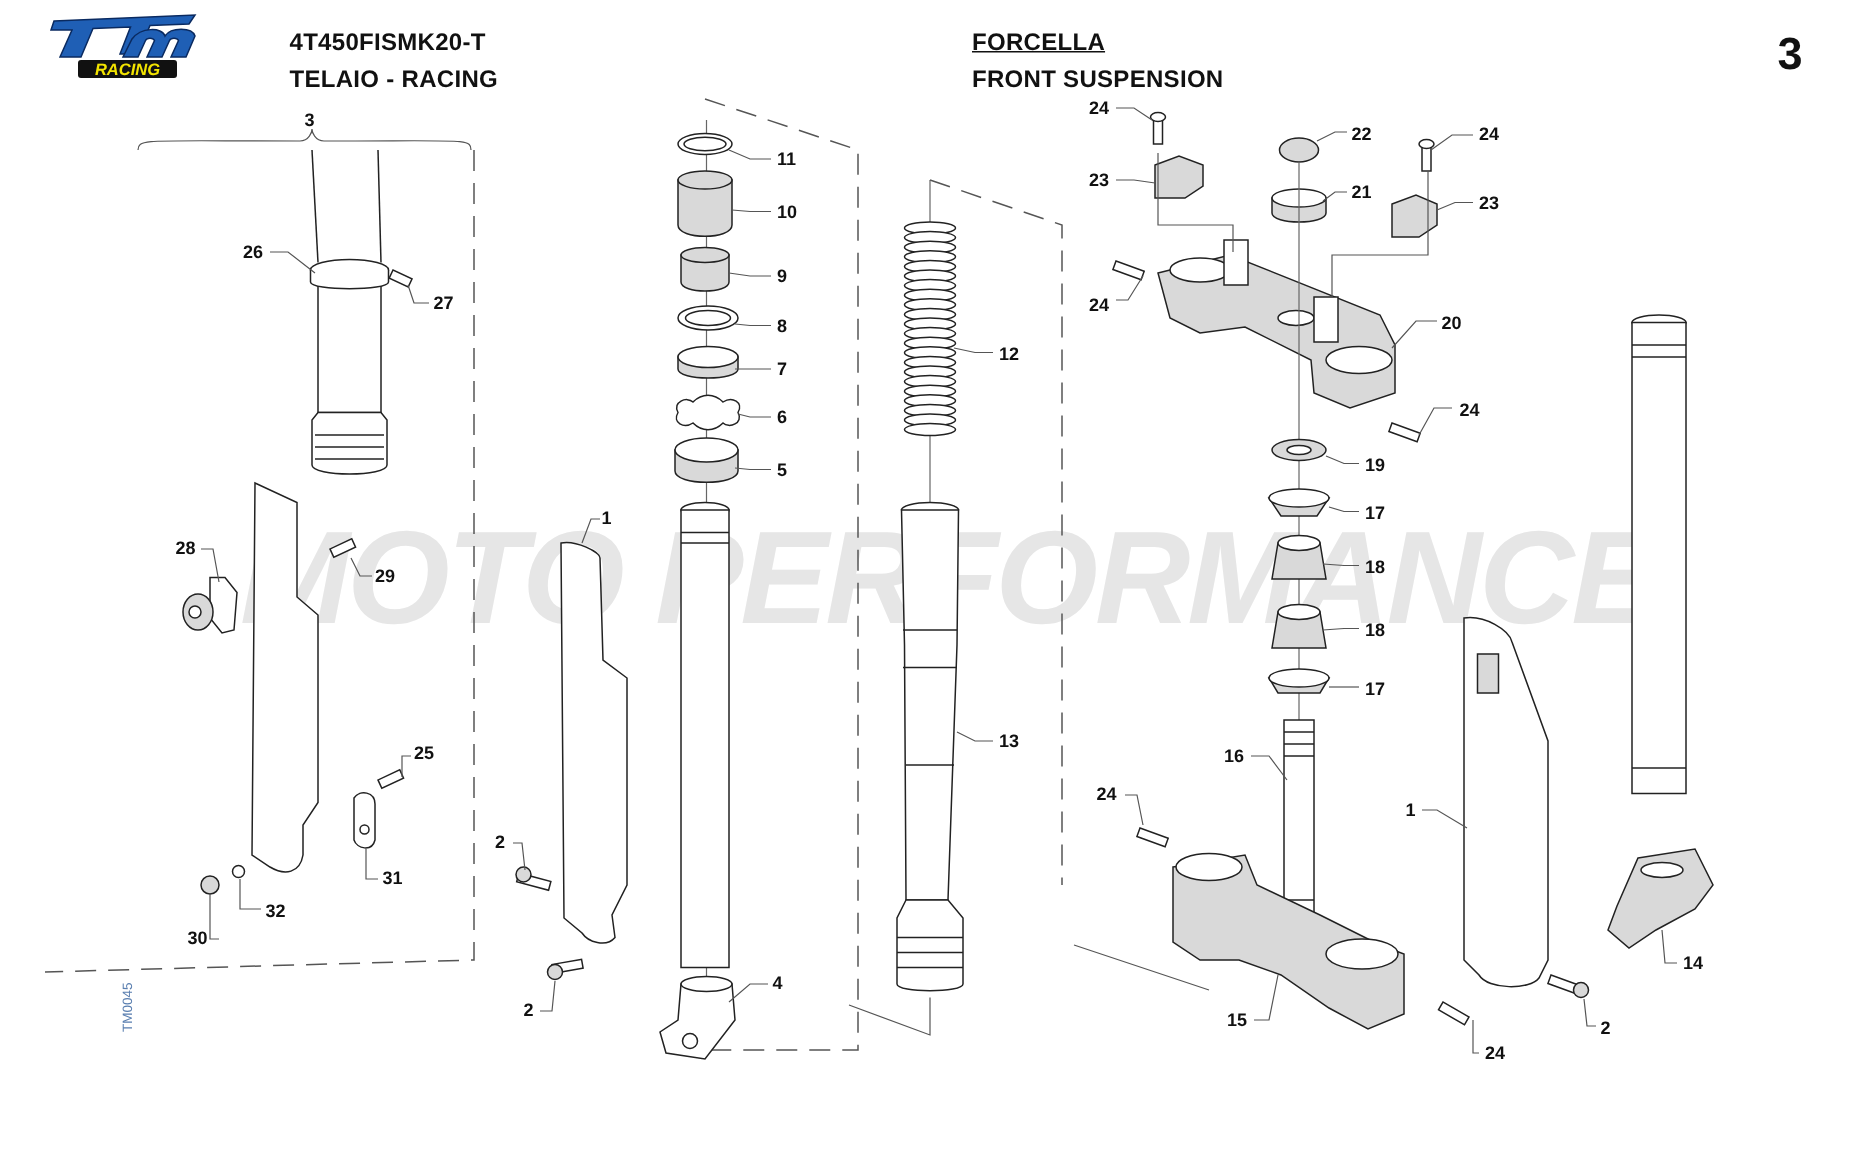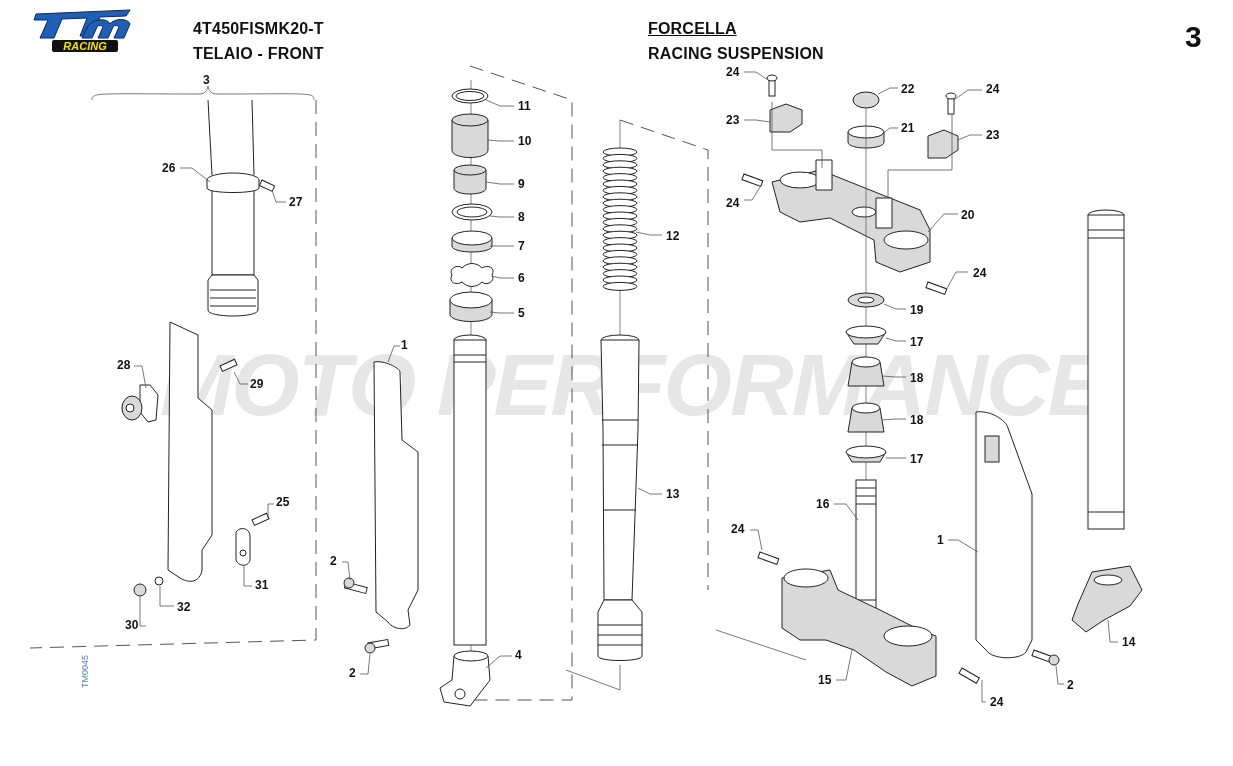--- a/index.html
+++ b/index.html
@@ -29,23 +29,23 @@
     <g>
       <path d="M6 10 L100 6 L96 12 L70 13 L62 32 L50 32 L57 14 L32 15 L24 34 L10 34 L18 16 L4 16 Z" fill="#1f5fb5" stroke="#0a2a60" stroke-width="1"></path>
       <path d="M58 22 C64 14 78 14 80 20 C84 14 98 14 100 20 L94 34 L84 34 L89 23 C88 21 84 21 83 23 L78 34 L68 34 L73 23 C72 21 68 21 67 23 L62 34 L52 34 Z" fill="#1f5fb5" stroke="#0a2a60" stroke-width="1"></path>
     </g>
     <rect x="22" y="36" width="66" height="12" rx="2" fill="#111"></rect>
     <text x="55" y="46" text-anchor="middle" font-family="Liberation Sans, sans-serif" font-weight="bold" font-style="italic" font-size="11" fill="#f2e300">RACING</text>
   </svg>
 </div>
 
 <div class="hdr" id="code">4T450FISMK20-T</div>
-<div class="hdr" id="frame">TELAIO - FRONT</div>
+<div class="hdr" id="frame">TELAIO - RACING</div>
 <div class="hdr" id="group">FORCELLA</div>
-<div class="hdr" id="group-en">RACING SUSPENSION</div>
+<div class="hdr" id="group-en">FRONT SUSPENSION</div>
 <div class="hdr" id="page-num">3</div>
 
 <div id="watermark">MOTO PERFORMANCE</div>
 
 <svg id="diagram" width="1233" height="766" viewBox="0 0 1233 766">
 
   <g>
     <path class="lead" d="M92 100 C92 92 98 94 200 94 C206 94 208 88 208 86 C208 88 210 94 216 94 C310 94 314 92 314 100"></path>
     <path class="dash" d="M316 100 L316 640 L30 648"></path>
   </g>

